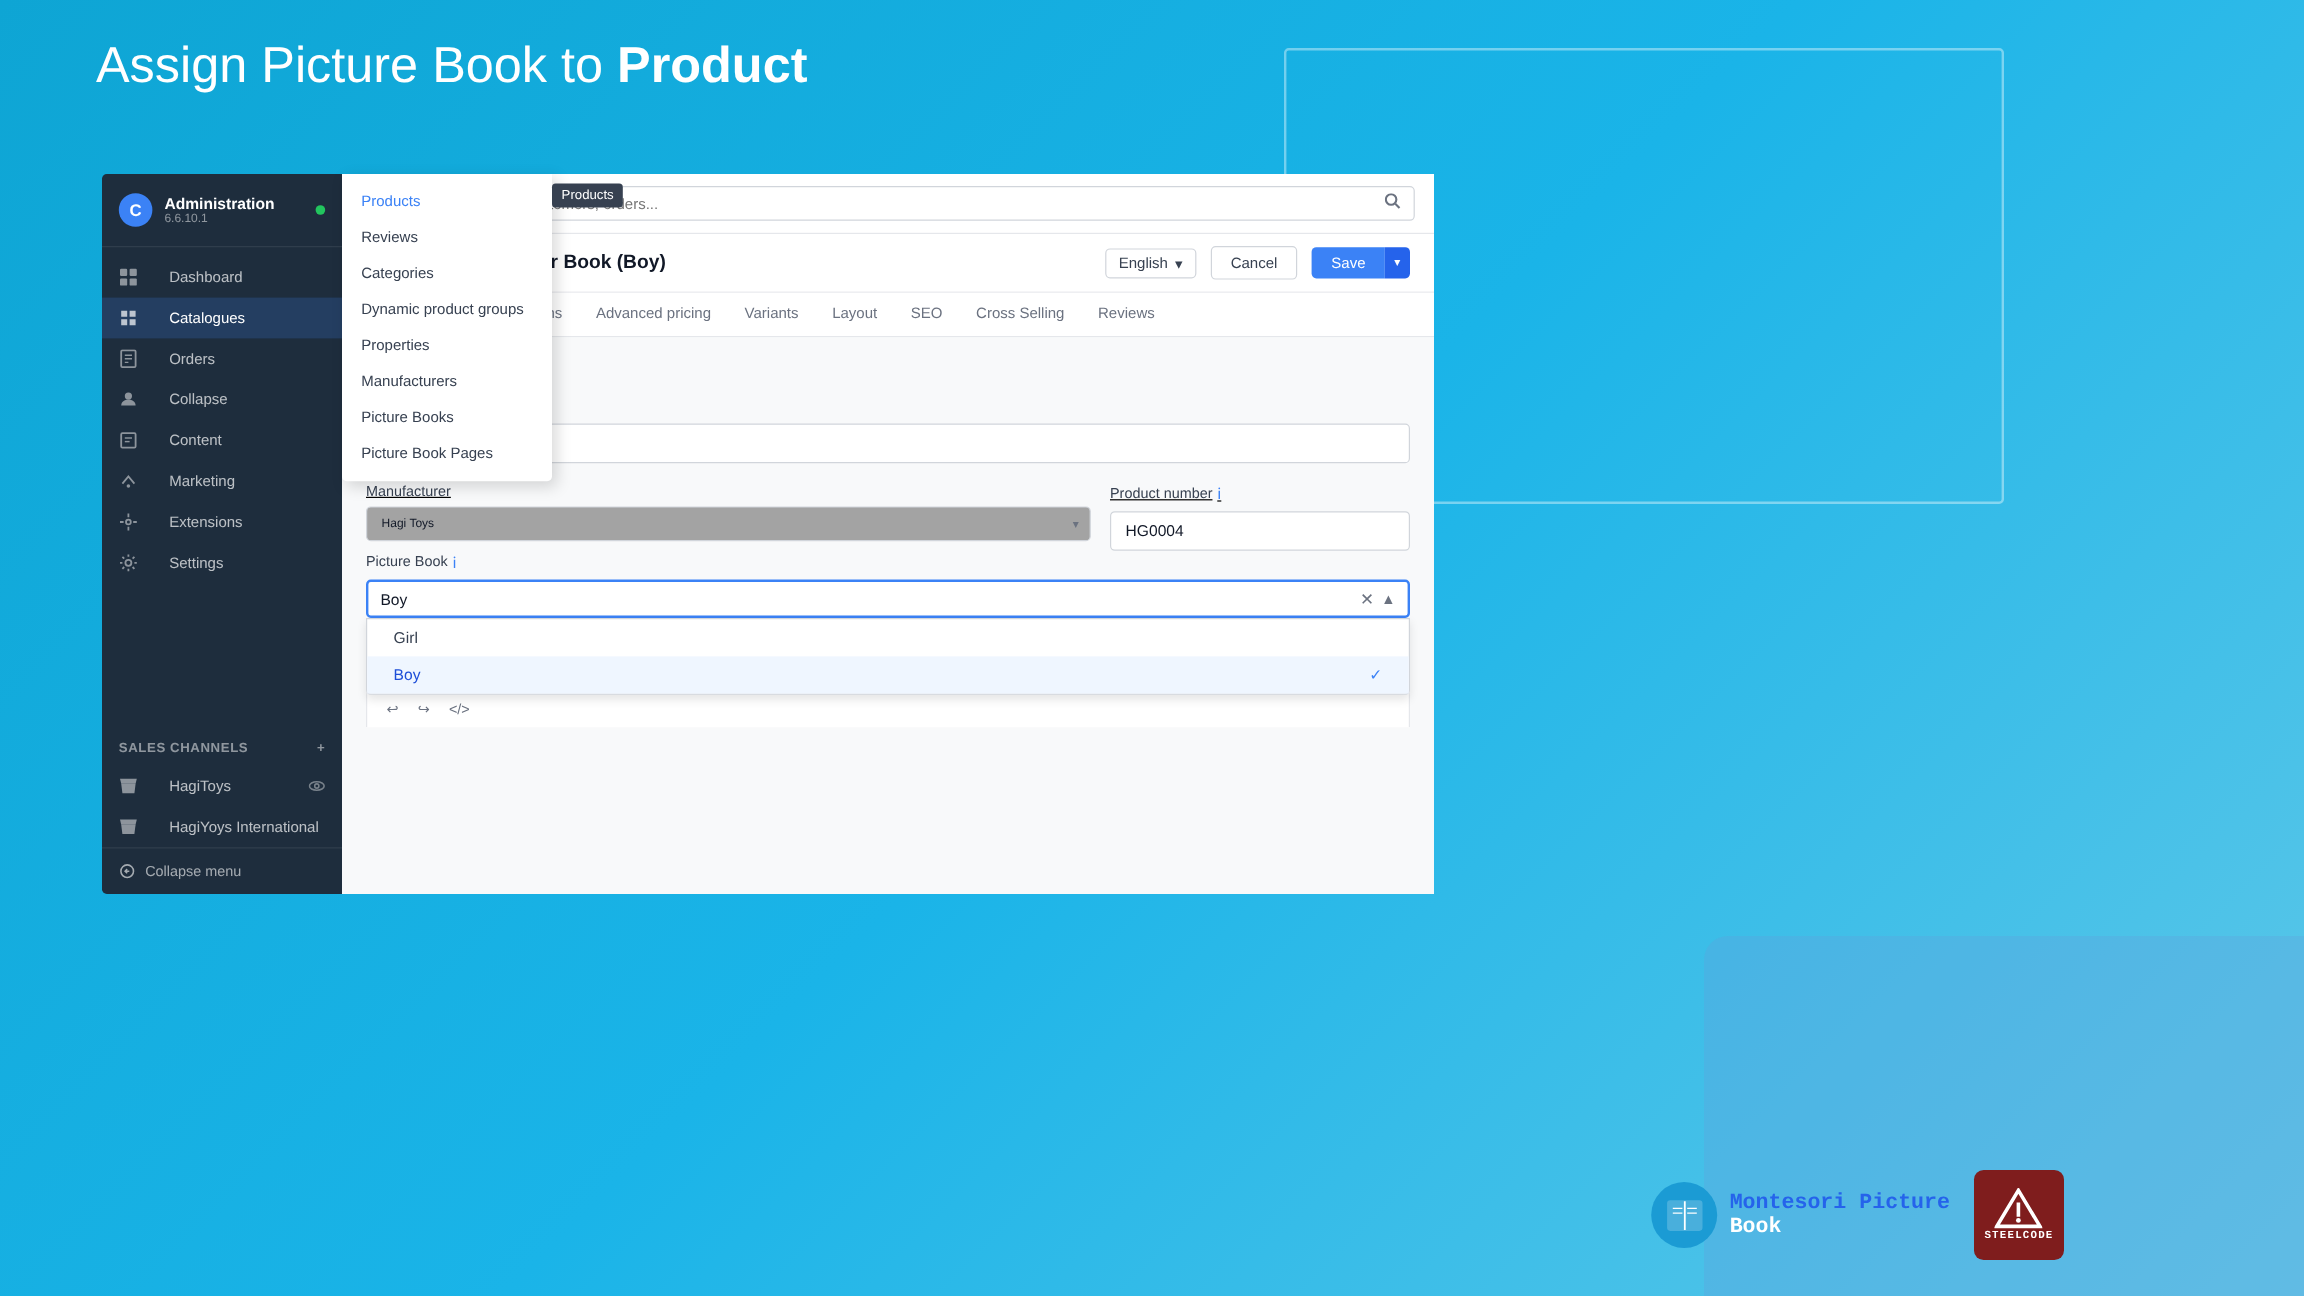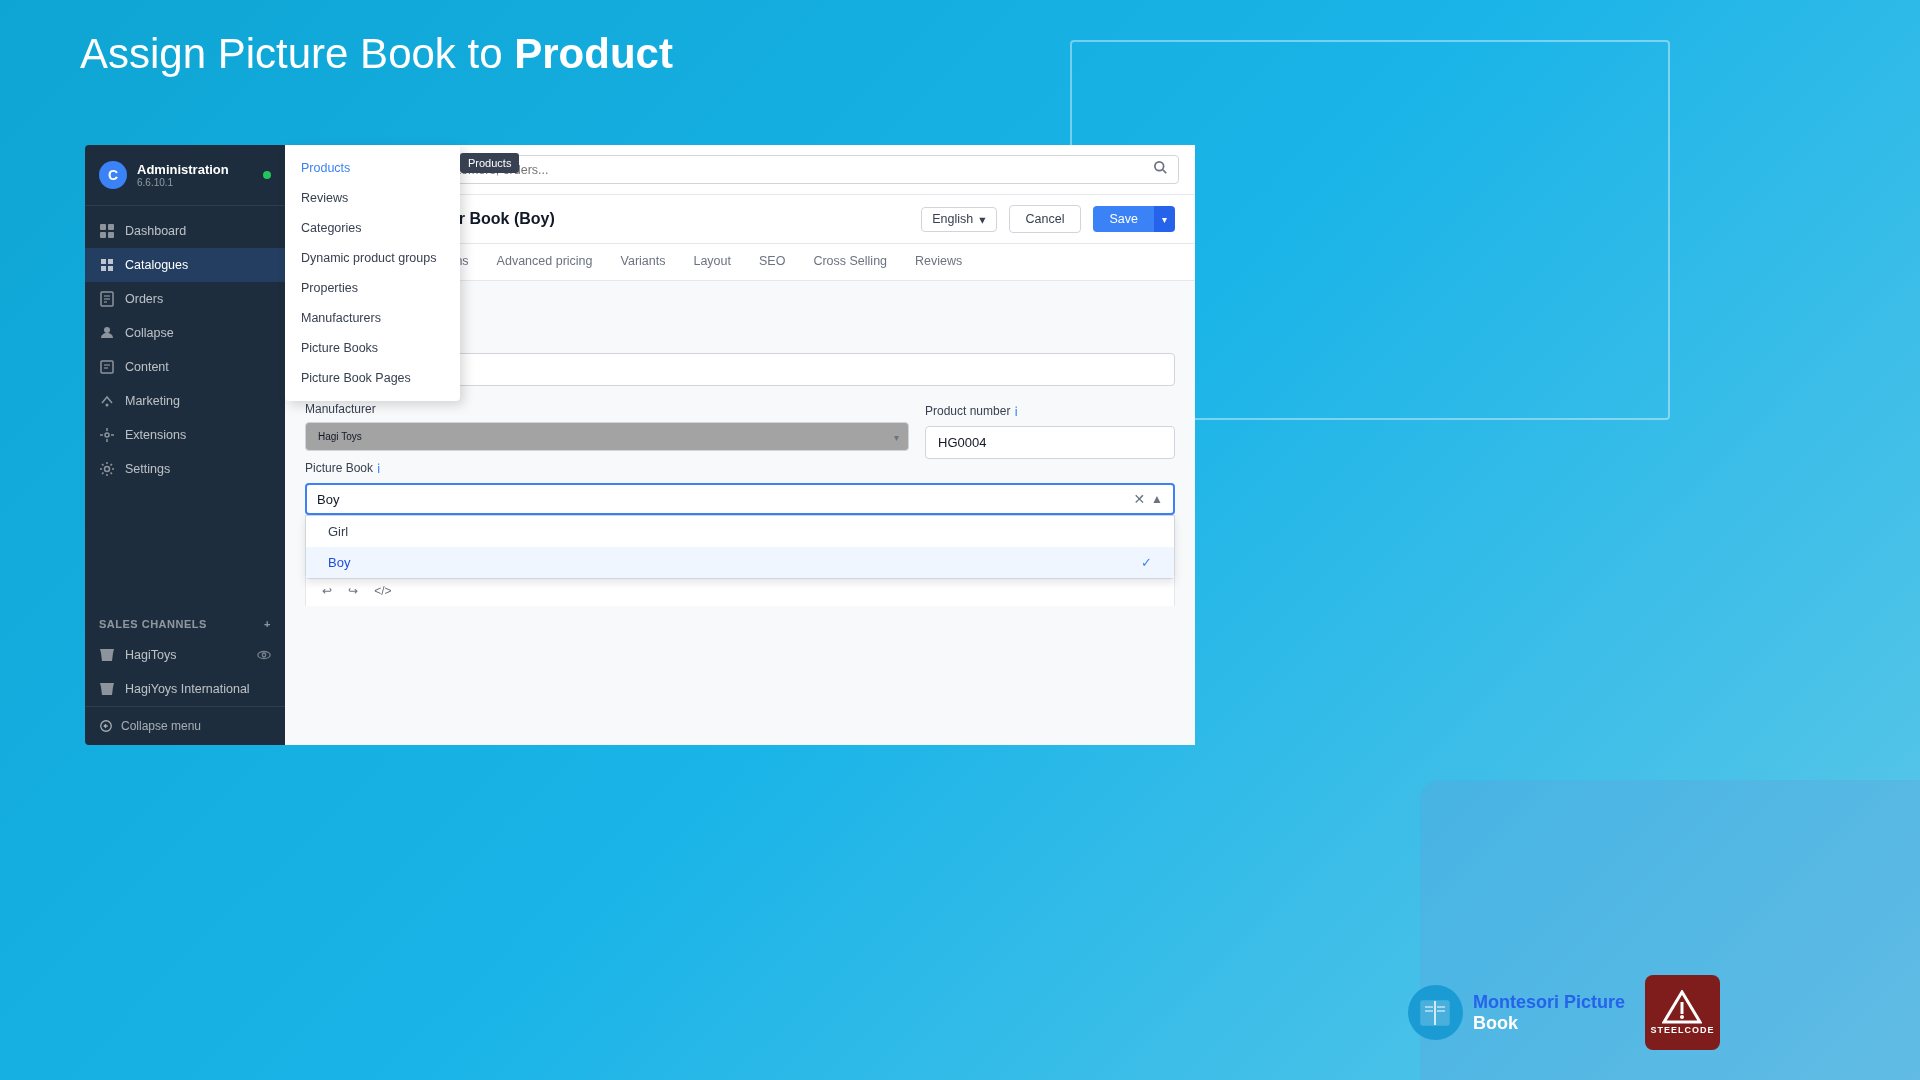--- a/index.html
+++ b/index.html
@@ -24,21 +24,21 @@
 
     
     .sidebar { width: 200px; background: #1e2d3d; border-radius: 4px 0 0 4px; display: flex; flex-direction: column; padding: 0; flex-shrink: 0; }
     .sidebar-logo { display: flex; align-items: center; padding: 16px 14px; border-bottom: 1px solid rgba(255,255,255,0.08); }
     .sidebar-logo-icon { width: 28px; height: 28px; background: #3b82f6; border-radius: 50%; display: flex; align-items: center; justify-content: center; color: white; font-size: 14px; font-weight: bold; margin-right: 10px; flex-shrink: 0; }
     .sidebar-logo-text { color: white; font-size: 13px; font-weight: 600; }
     .sidebar-logo-version { color: rgba(255,255,255,0.5); font-size: 10px; }
     .sidebar-logo-dot { width: 8px; height: 8px; background: #22c55e; border-radius: 50%; margin-left: auto; }
 
     .sidebar-nav { flex: 1; padding: 8px 0; }
-    .nav-item { display: flex; align-items: center; padding: 9px 14px; color: rgba(255,255,255,0.7); font-size: 12.5px; cursor: pointer; gap: 10px; }
+    .nav-item { display: flex; align-items: center; padding: 9px 14px; color: rgba(255,255,255,0.7); font-size: 12.5px; cursor: pointer; gap: 26px; }
     .nav-item-icon { width: 16px; height: 16px; flex-shrink: 0; opacity: 0.7; }
 
     .sales-channels-header { display: flex; align-items: center; padding: 8px 14px; color: rgba(255,255,255,0.5); font-size: 11px; font-weight: 600; text-transform: uppercase; letter-spacing: 0.5px; }
     .sales-channels-header .plus-btn { margin-left: auto; cursor: pointer; color: rgba(255,255,255,0.5); }
 
     .sidebar-footer { padding: 12px 14px; border-top: 1px solid rgba(255,255,255,0.08); }
     .sidebar-footer-item { display: flex; align-items: center; gap: 8px; color: rgba(255,255,255,0.6); font-size: 12px; cursor: pointer; }
 
     
     .content-area { flex: 1; background: #f1f3f5; display: flex; flex-direction: column; }
@@ -74,21 +74,21 @@
 
     
     .form-area { flex: 1; padding: 20px; overflow-y: auto; background: #f8f9fa; }
     .section-title { font-size: 14px; font-weight: 600; color: #111827; margin-bottom: 16px; }
 
     .form-group { margin-bottom: 16px; }
     .form-label { font-size: 12px; color: #374151; margin-bottom: 6px; display: flex; align-items: center; gap: 4px; }
     .required { color: #ef4444; }
     .form-input { width: 100%; border: 1px solid #d1d5db; border-radius: 4px; padding: 8px 12px; font-size: 13px; color: #111827; outline: none; }
 
-    .form-row { display: flex; gap: 16px; }
+    .form-row { display: flex; gap: 16px; text-decoration: underline; }
     .form-col { flex: 1; }
     .form-col-right { width: 250px; }
 
     .select-wrapper { position: relative; }
     .form-select { width: 100%; border: 1px solid #d1d5db; border-radius: 4px; padding: 8px 12px; font-size: 10px; color: #111827; appearance: none; background: #a3a3a3; cursor: pointer; }
     .select-arrow { position: absolute; right: 10px; top: 50%; transform: translateY(-50%); color: #6b7280; pointer-events: none; font-size: 10px; }
 
     .info-icon { color: #3b82f6; font-size: 13px; }
 
     
@@ -102,21 +102,21 @@
     .dropdown-item { padding: 8px 22px; font-size: 13px; color: #374151; cursor: pointer; display: flex; align-items: center; }
     .dropdown-item.selected { background: #eff6ff; color: #1d4ed8; }
     .dropdown-item .check { margin-left: auto; color: #3b82f6; }
 
     
     .desc-toolbar { display: flex; gap: 4px; padding: 6px 10px; border: 1px solid #e5e7eb; border-bottom: none; border-radius: 4px 4px 0 0; background: white; }
     .desc-toolbar-btn { background: none; border: none; cursor: pointer; color: #6b7280; padding: 2px 6px; font-size: 12px; }
     .desc-textarea { width: 100%; border: 1px solid #e5e7eb; border-top: none; border-radius: 0 0 4px 4px; padding: 10px 12px; font-size: 13px; color: #9ca3af; min-height: 80px; resize: none; outline: none; font-family: inherit; }
 
     
-    .bottom-logos { position: absolute; bottom: 30px; right: 200px; display: flex; align-items: center; gap: 20px; z-index: 10; }
+    .bottom-logos { position: absolute; bottom: 30px; right: 200px; display: flex; align-items: center; gap: 20px; z-index: 10; font-family: Liberation Mono, monospace; }
     .montesori-logo { display: flex; align-items: center; gap: 10px; }
     .montesori-icon { width: 55px; height: 55px; background: #1b9bd4; border-radius: 50%; display: flex; align-items: center; justify-content: center; }
     .steelcode-logo { width: 75px; height: 75px; background: #7f1d1d; border-radius: 8px; display: flex; align-items: center; justify-content: center; }
 
     
     .nav-item.catalogues-active { background: rgba(59,130,246,0.2); color: white; }
 
     
     .submenu-item.active-item { color: #3b82f6; font-weight: 500; }
   </style>

